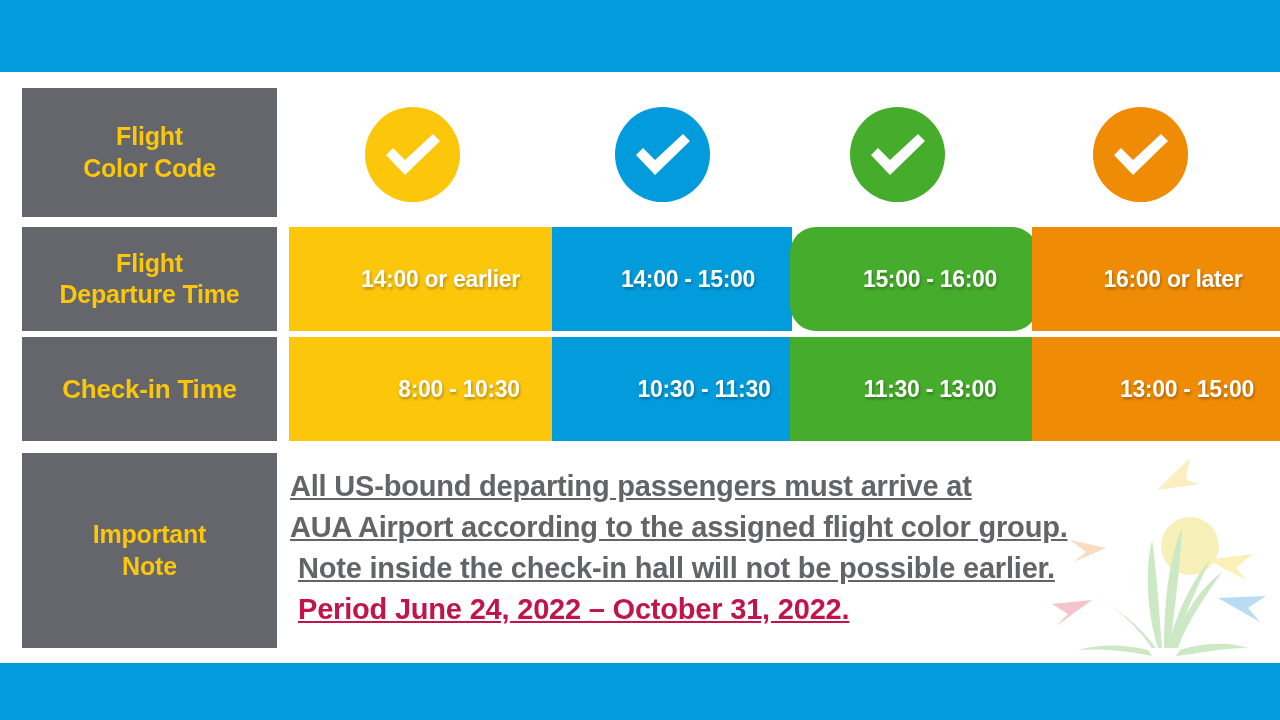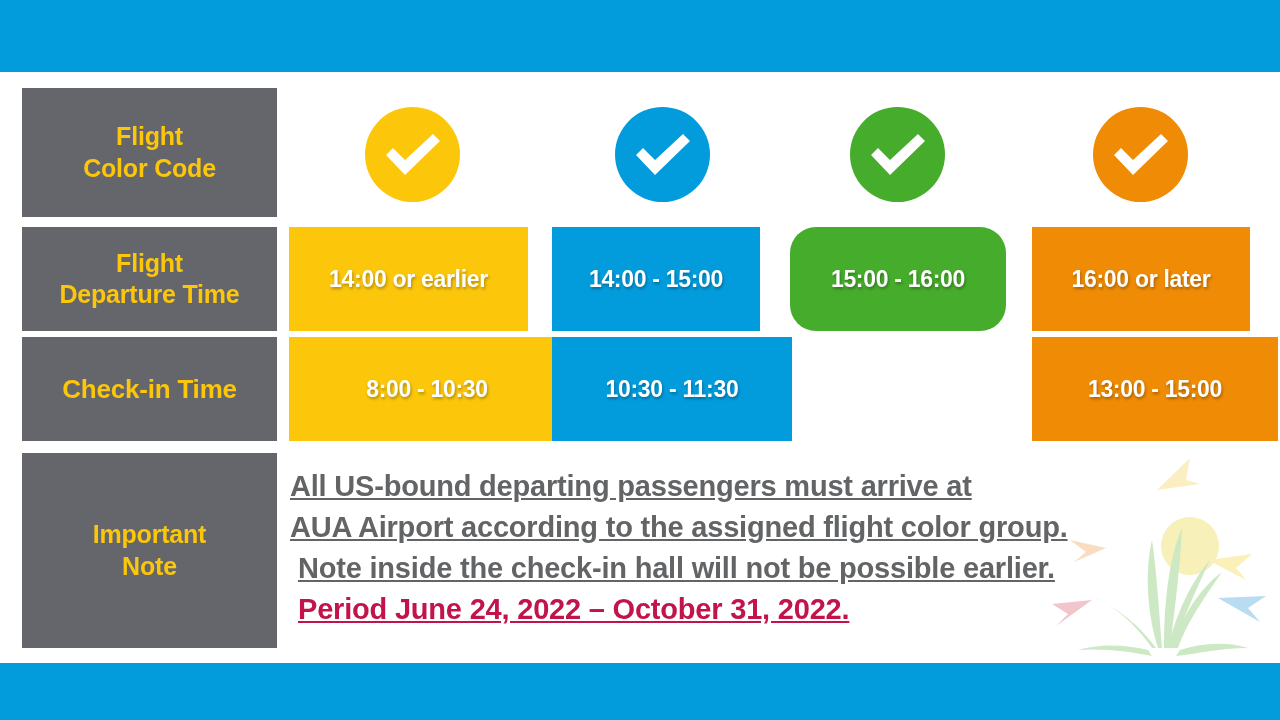--- a/index.html
+++ b/index.html
@@ -77,20 +77,21 @@
     position: absolute;
     display: flex;
     align-items: center;
     justify-content: center;
     color: #ffffff;
     font-weight: bold;
     font-size: 23px;
     letter-spacing: -0.3px;
     text-shadow: 1px 2px 3px rgba(0,0,0,0.30);
     white-space: nowrap;
+    padding-left: 32px;
   }
   .data-cell.row-dep { top: 227px; height: 104px; }
   .data-cell.row-chk { top: 337px; height: 104px; }
 
   
   .note-body {
     position: absolute;
     left: 290px;
     top: 466px;
     width: 960px;
@@ -191,20 +192,23 @@
   <div class="data-cell row-dep" id="dep-3" style="left: 1032px; width: 218px; background: rgb(239, 139, 4);">
     <span>16:00 or later</span>
   </div>
 
   <div class="data-cell row-chk" id="chk-0" style="left: 289px; width: 276px; background: rgb(252, 198, 11);">
     <span>8:00 - 10:30</span>
   </div>
   <div class="data-cell row-chk" id="chk-1" style="left: 552px; width: 240px; background: rgb(2, 156, 221);">
     <span>10:30 - 11:30</span>
   </div>
+  <div class="data-cell row-chk" id="chk-2" style="left: 790px; width: 216px; background: rgb(70, 172, 43);">
+    <span>11:30 - 13:00</span>
+  </div>
   <div class="data-cell row-chk" id="chk-3" style="left: 1032px; width: 246px; background: rgb(239, 139, 4);">
     <span>13:00 - 15:00</span>
   </div>
 
   <svg class="decor" viewBox="0 0 240 215">
     <circle cx="150" cy="98" r="29" fill="#f7f0b8"></circle>
 
     <g fill="#cde8c4">
       <path d="M118 200 C108 168 104 126 112 92 C116 118 119 160 122 200 Z"></path>
       <path d="M124 200 C124 160 128 112 142 80 C140 122 134 166 130 200 Z"></path>

